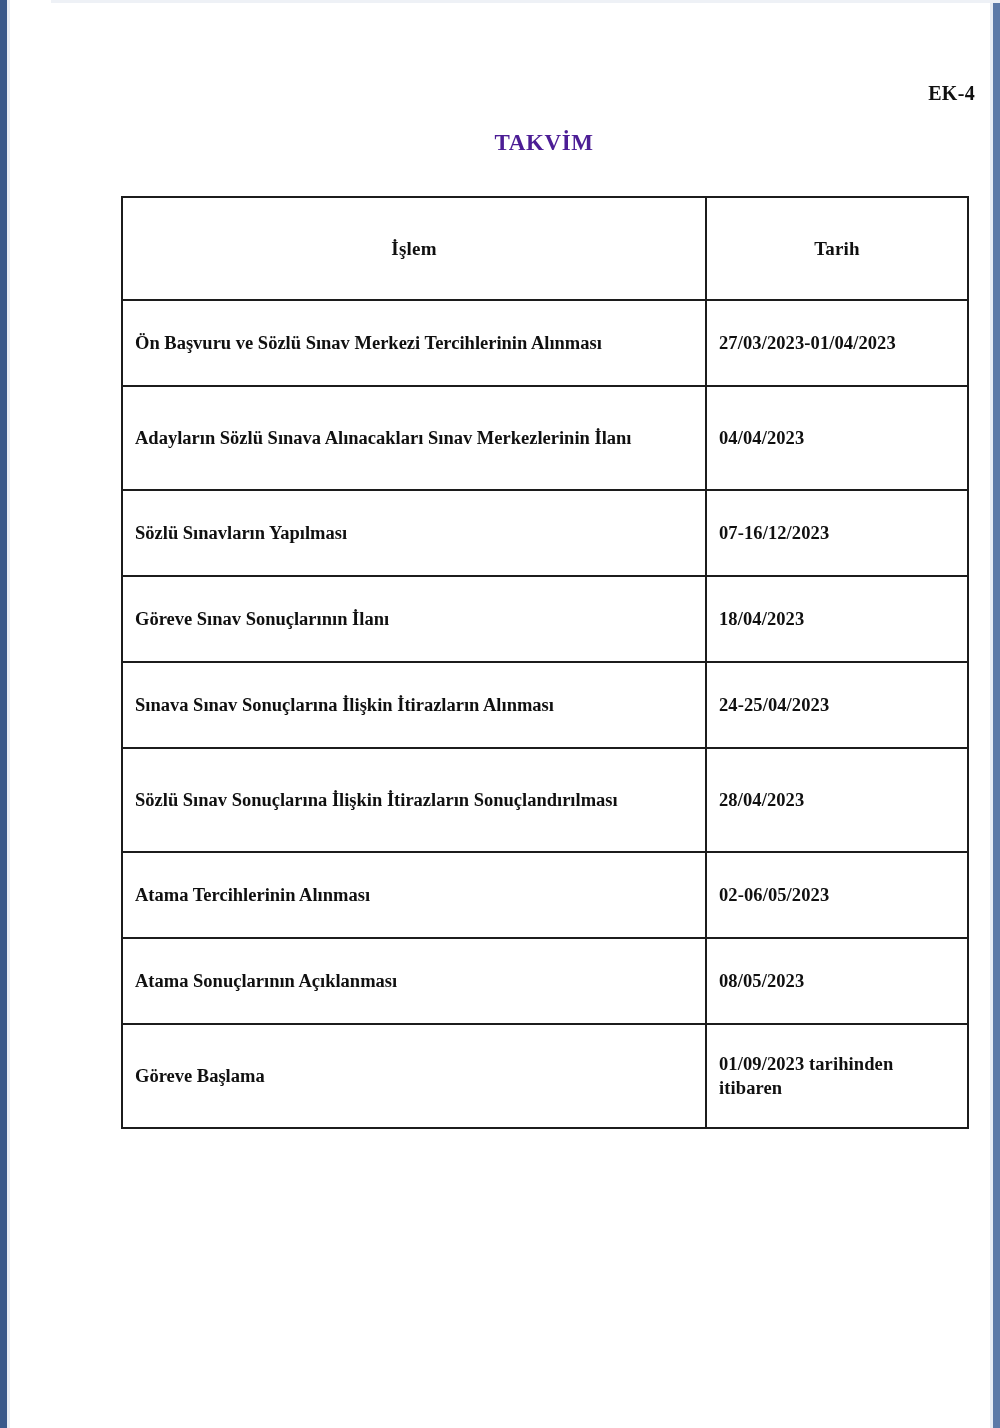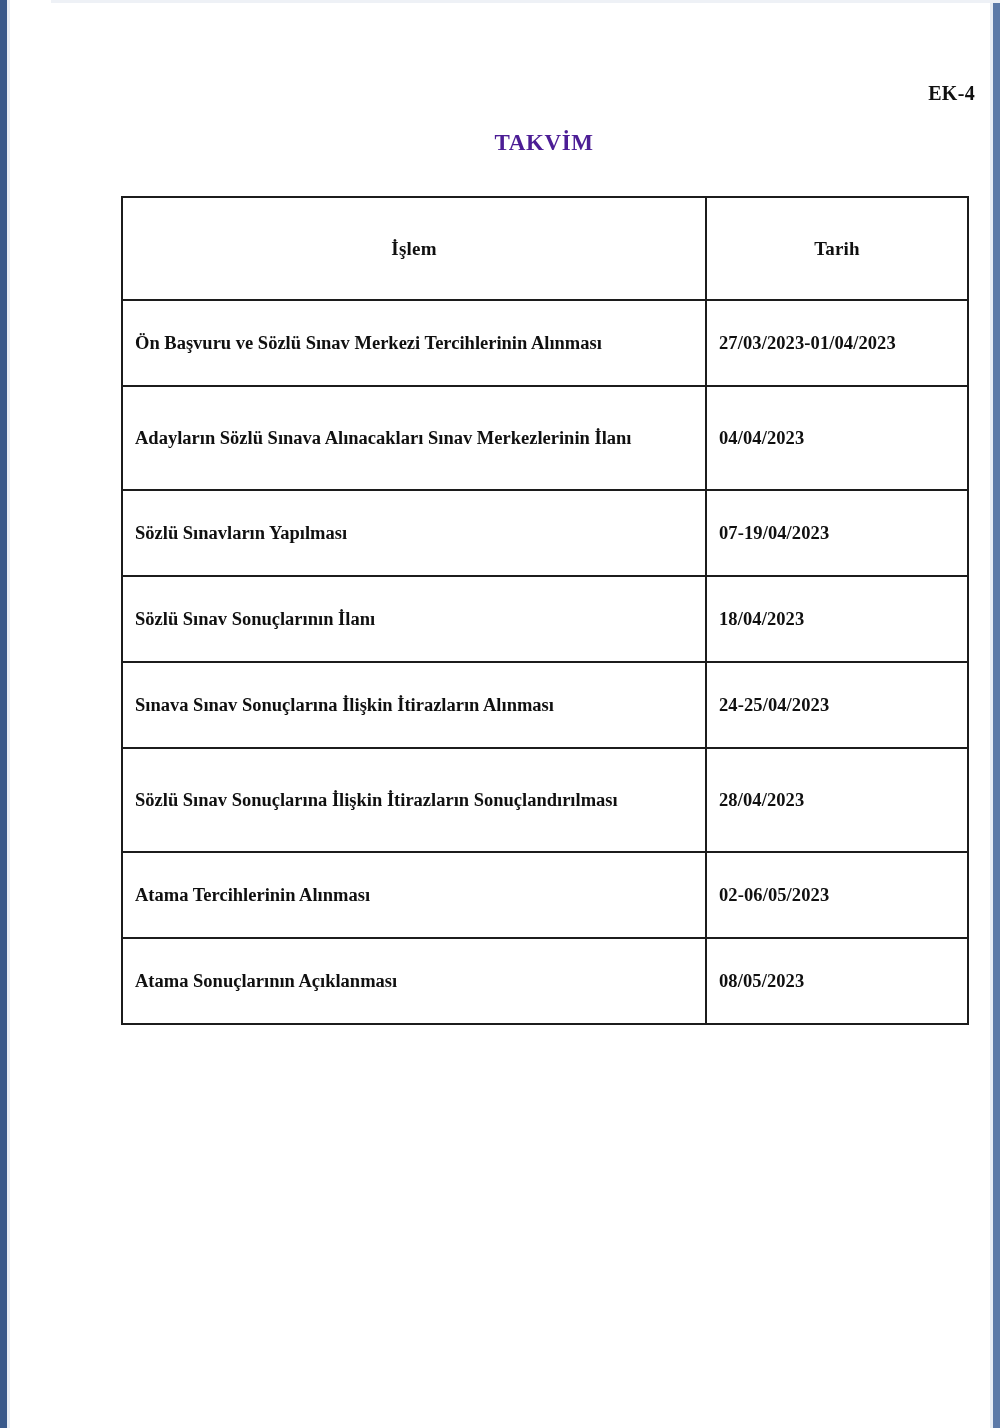--- a/index.html
+++ b/index.html
@@ -149,38 +149,42 @@
           <tr>
             <td class="cell-islem">Ön Başvuru ve Sözlü Sınav Merkezi Tercihlerinin Alınması</td>
             <td class="cell-tarih">27/03/2023-01/04/2023</td>
           </tr>
           <tr class="tall">
             <td class="cell-islem">Adayların Sözlü Sınava Alınacakları Sınav Merkezlerinin İlanı</td>
             <td class="cell-tarih">04/04/2023</td>
           </tr>
           <tr>
             <td class="cell-islem">Sözlü Sınavların Yapılması</td>
-            <td class="cell-tarih">07-19/04/2023</td>
+            <td class="cell-tarih">07-16/12/2023</td>
           </tr>
           <tr>
-            <td class="cell-islem">Sözlü Sınav Sonuçlarının İlanı</td>
+            <td class="cell-islem">Göreve Sınav Sonuçlarının İlanı</td>
             <td class="cell-tarih">18/04/2023</td>
           </tr>
           <tr>
             <td class="cell-islem">Sınava Sınav Sonuçlarına İlişkin İtirazların Alınması</td>
             <td class="cell-tarih">24-25/04/2023</td>
           </tr>
           <tr class="tall">
             <td class="cell-islem">Sözlü Sınav Sonuçlarına İlişkin İtirazların Sonuçlandırılması</td>
             <td class="cell-tarih">28/04/2023</td>
           </tr>
           <tr>
             <td class="cell-islem">Atama Tercihlerinin Alınması</td>
             <td class="cell-tarih">02-06/05/2023</td>
           </tr>
           <tr>
             <td class="cell-islem">Atama Sonuçlarının Açıklanması</td>
             <td class="cell-tarih">08/05/2023</td>
           </tr>
+          <tr class="tall">
+            <td class="cell-islem">Göreve Başlama</td>
+            <td class="cell-tarih">01/09/2023 tarihinden itibaren</td>
+          </tr>
         </tbody>
     </table>
   </div>
 </div>
 
 </body></html>

